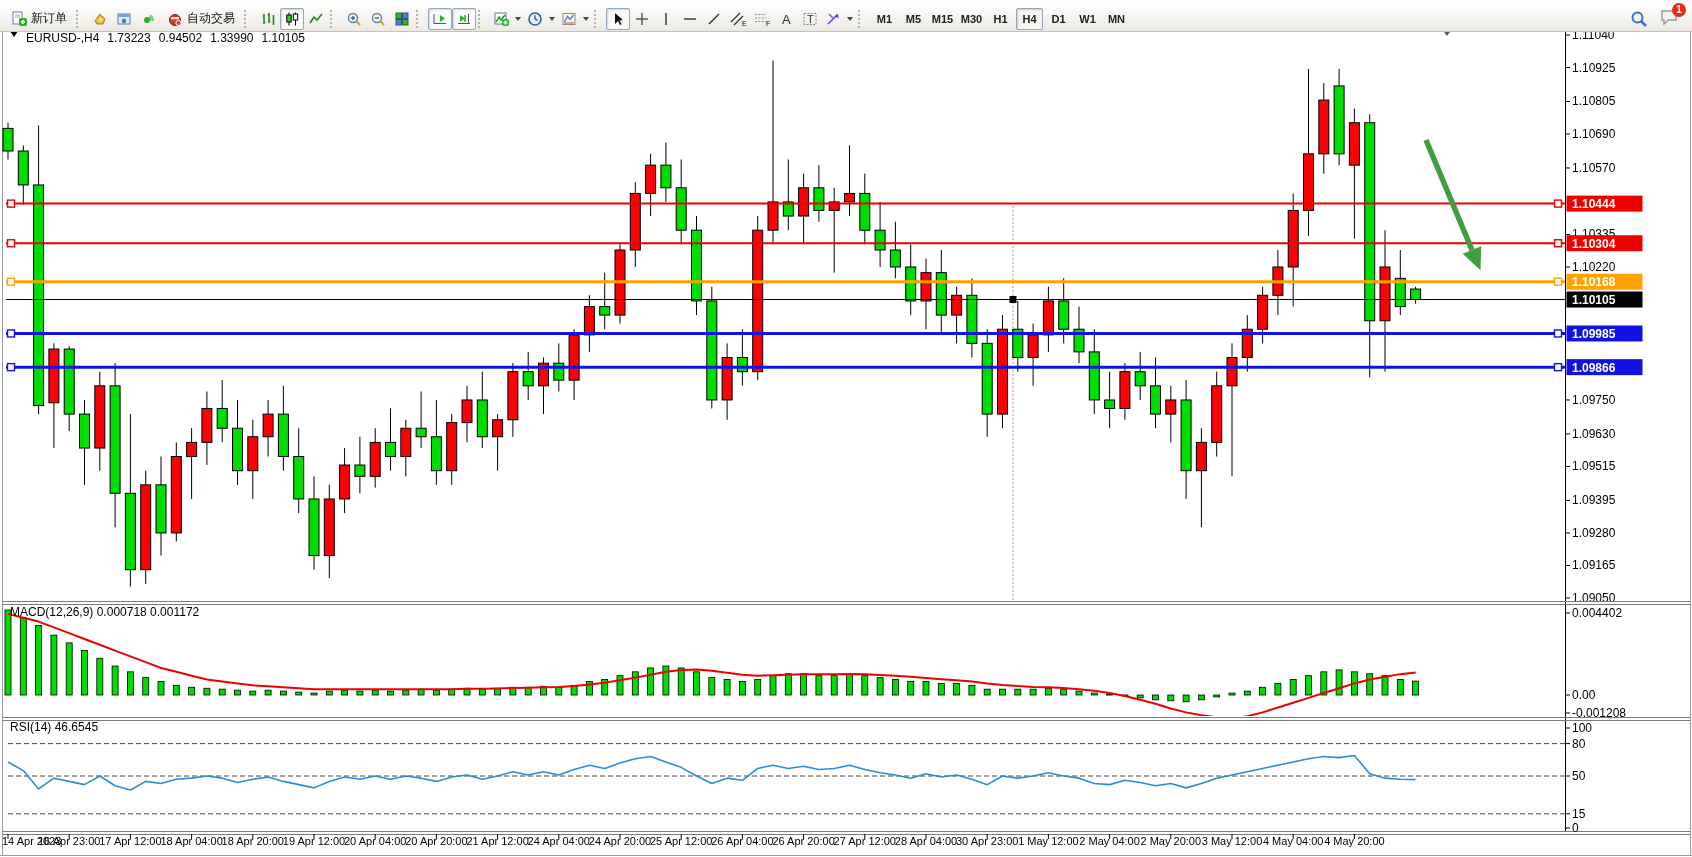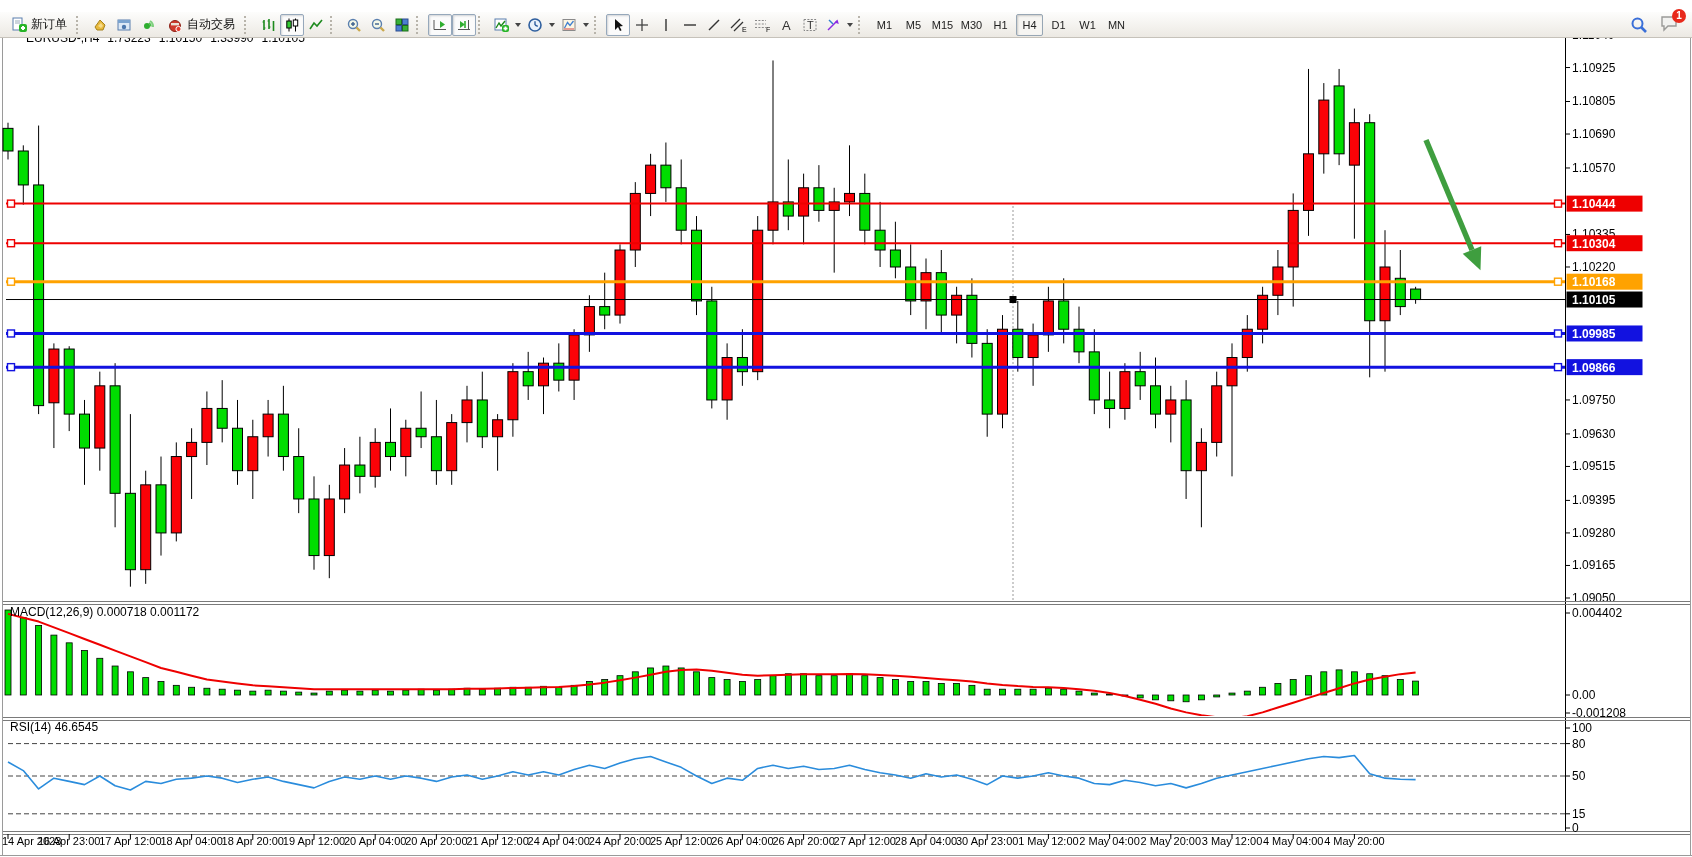--- a/index.html
+++ b/index.html
@@ -1,31 +1,31 @@
 <!DOCTYPE html>
 <html><head>
 <meta charset="utf-8">
 <style>
   html,body{margin:0;padding:0;background:#e8e5e0;}
   #app{position:relative;width:1692px;height:857px;background:#fff;overflow:hidden;
        font-family:"Liberation Sans",sans-serif;}
   
-  #toolbar{position:absolute;left:0;top:12px;width:1692px;height:26px;
+  #toolbar{position:absolute;left:0;top:6px;width:1692px;height:26px;
     background:linear-gradient(#fdfdfc,#ece9e3);border-bottom:1px solid #c6c2ba;
     display:flex;align-items:center;padding-left:4px;box-sizing:border-box;z-index:10;}
   .grip{width:6px;height:18px;border-left:2px dotted #b8b4ab;margin:0 4px 0 2px;}
   .tb-btn{height:22px;min-width:24px;display:flex;align-items:center;justify-content:center;
     border:1px solid transparent;border-radius:2px;gap:4px;padding:0 2px;box-sizing:border-box;}
   .tb-btn.wide{padding:0 6px;}
   .tb-btn.pressed{border:1px solid #96a8bb;background:#fbfbfb;box-shadow:inset 1px 1px 2px rgba(90,100,110,.25);}
   .tb-label{font-size:12px;color:#111;white-space:nowrap;}
   .dd{width:0;height:0;border-left:3px solid transparent;border-right:3px solid transparent;
       border-top:4px solid #444;margin-left:2px;}
   .tf-btn{min-width:25px;height:20px;display:flex;align-items:center;justify-content:center;
-    font-size:11px;color:#222;border:1px solid transparent;border-radius:2px;margin:16px 1px;}
+    font-size:11px;color:#222;border:1px solid transparent;border-radius:2px;margin:16px 1px;font-weight:bold;}
   .tf-btn.active{border:1px solid #97a6b4;background:#f6f5f2;box-shadow:inset 1px 1px 2px rgba(0,0,0,.18);}
   #tb-right{margin-left:auto;display:flex;align-items:center;gap:12px;padding-right:12px;}
   .badge{position:absolute;right:-6px;top:-5px;width:14px;height:14px;border-radius:50%;
     background:#e8291b;color:#fff;font-size:10px;font-weight:bold;display:flex;
     align-items:center;justify-content:center;}
   
   #chart-title{position:absolute;left:10px;top:31px;display:flex;align-items:flex-start;gap:8px;
     font-size:12px;color:#000;z-index:5;}
   #collapse-tri{width:0;height:0;border-left:4px solid transparent;border-right:4px solid transparent;
     border-top:6px solid #000;}
@@ -260,21 +260,21 @@
         </svg>
         <div class="badge">1</div>
       </div>
     </div>
   </div>
 
   <div id="chart-title">
     <span id="collapse-tri"></span>
     <span>EURUSD-,H4</span>
     <span>1.73223</span>
-    <span>1.10150</span>
+    <span>0.94502</span>
     <span>1.33990</span>
     <span>1.10105</span>
   </div>
 
   <svg id="chart-svg" width="1692" height="857" style="position:absolute;left:0;top:0;">
       <defs>
         <clipPath id="clip-price">
           <rect x="2" y="27" width="1563" height="573"></rect>
         </clipPath>
         <clipPath id="clip-macd">

